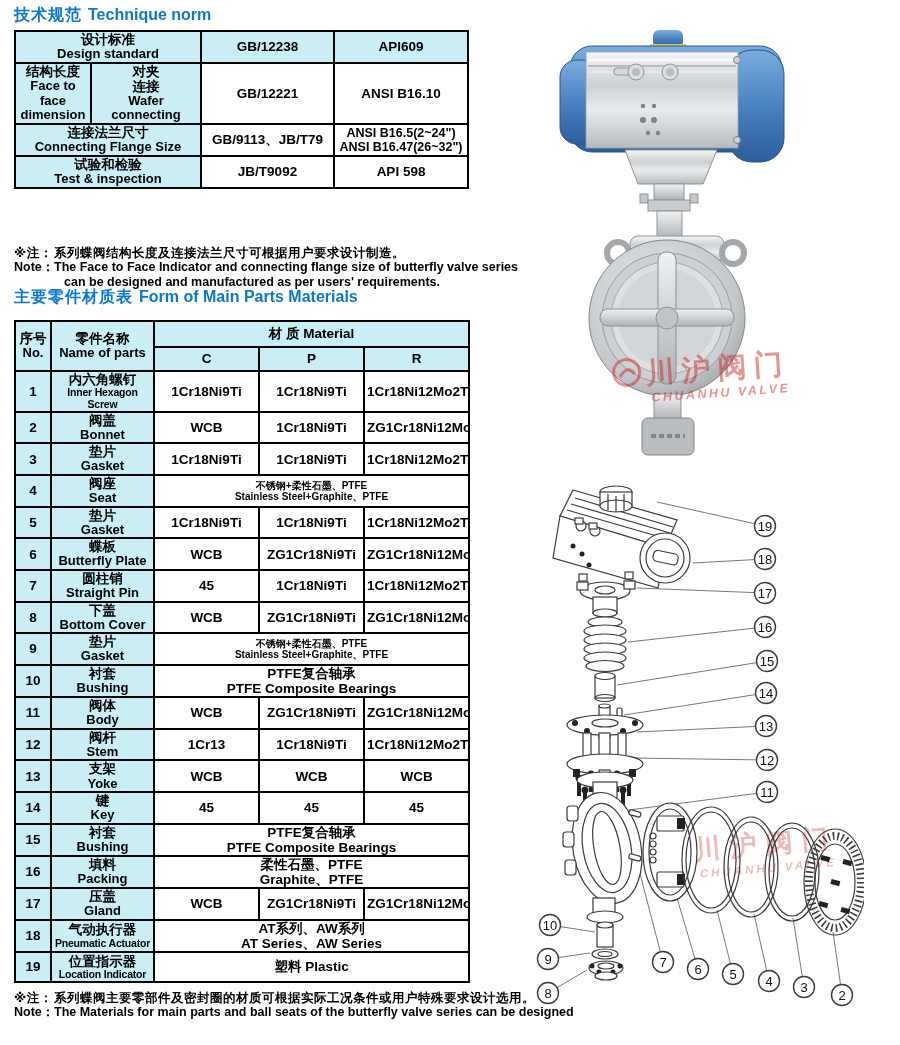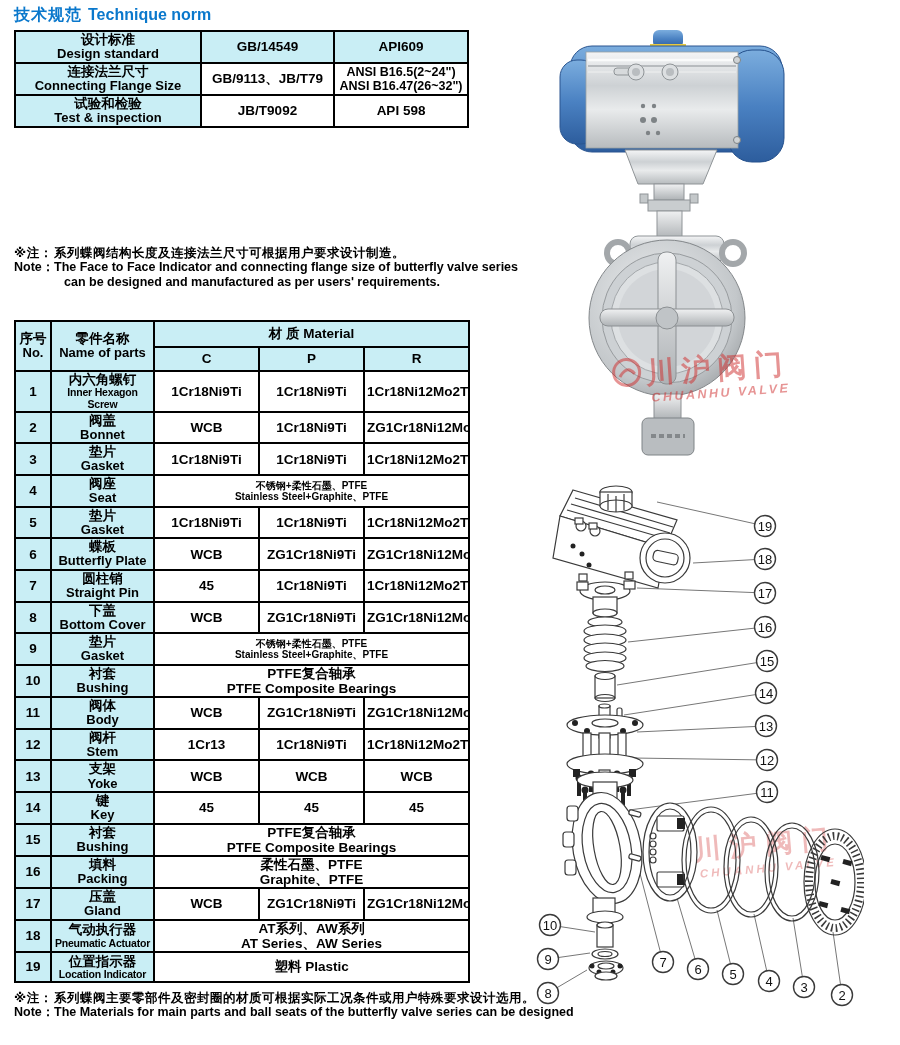--- a/index.html
+++ b/index.html
@@ -48,22 +48,38 @@
         <col style="width:110px">
         <col style="width:133px">
         <col style="width:134px">
       </colgroup>
     <tbody>
     <tr style="height:29px;">
       <td class="cy" colspan="2">
             <div>设计标准</div>
             <div class="en">Design standard</div>
           </td>
-      <td class="cy">GB/14549</td>
+      <td class="cy">GB/12238</td>
       <td class="cy">API609</td>
+    </tr>
+    <tr style="height:58px;">
+      <td class="cy">
+            <div>结构长度</div>
+            <div class="en">Face to</div>
+            <div class="en">face</div>
+            <div class="en">dimension</div>
+          </td>
+      <td class="cy">
+            <div>对夹</div>
+            <div>连接</div>
+            <div class="en">Wafer</div>
+            <div class="en">connecting</div>
+          </td>
+      <td class="wh">GB/12221</td>
+      <td class="wh">ANSI B16.10</td>
     </tr>
     <tr style="height:32px;">
       <td class="cy" colspan="2">
             <div>连接法兰尺寸</div>
             <div class="en">Connecting Flange Size</div>
           </td>
       <td class="wh">GB/9113、JB/T79</td>
       <td class="wh">
             <div class="val">ANSI B16.5(2~24")</div>
             <div class="val">ANSI B16.47(26~32")</div>
@@ -79,20 +95,23 @@
     </tr>
   </tbody>
     </table>
 
   <div class="note" style="top:246px;">
     <div class="nrow"><span class="lab zhl">※注：</span><span class="zhl">系列蝶阀结构长度及连接法兰尺寸可根据用户要求设计制造。</span></div>
     <div class="nrow"><span class="lab">Note：</span><span>The Face to Face Indicator  and connecting flange size of butterfly valve series</span></div>
     <div class="nrow ind">can be designed and manufactured as per users' requirements.</div>
   </div>
 
+  <div class="sec-title" style="top:287px;">
+    <span class="zh">主要零件材质表</span><span>Form of Main Parts Materials</span>
+  </div>
 
   <table class="tbl" style="top:320px;width:454px;">
     <colgroup>
         <col style="width:36px">
         <col style="width:103px">
         <col style="width:105px">
         <col style="width:105px">
         <col style="width:105px">
       </colgroup>
     <thead>

